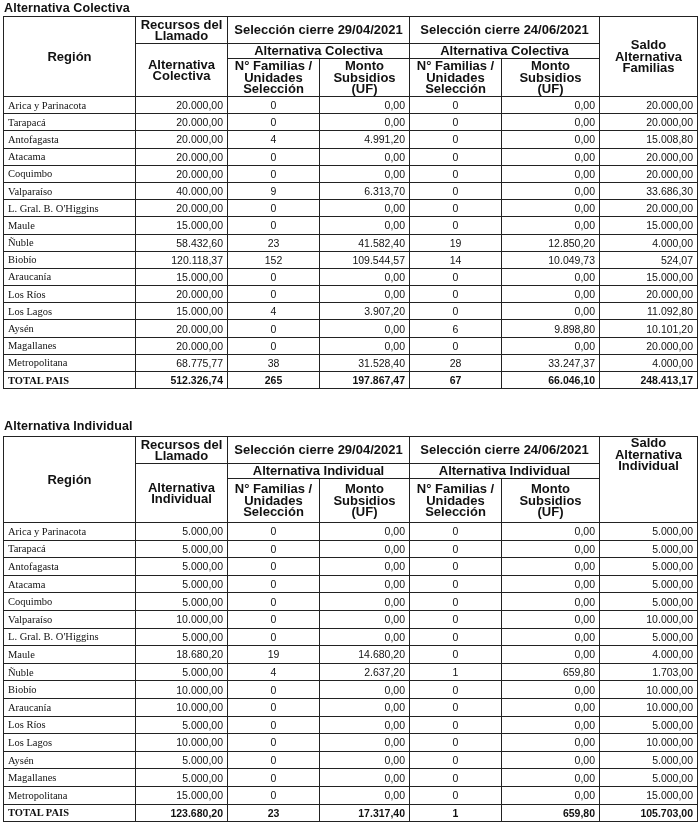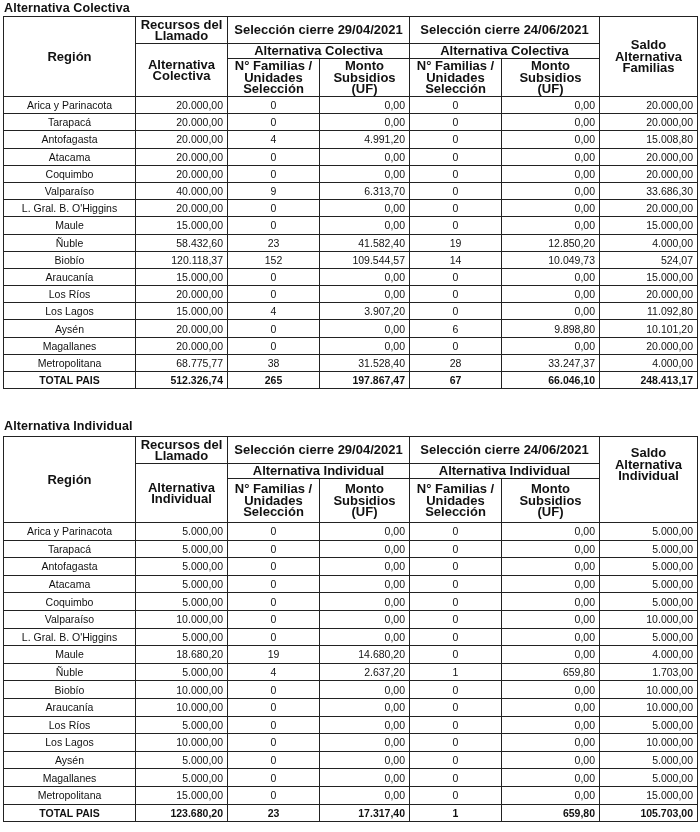--- a/index.html
+++ b/index.html
@@ -1,21 +1,21 @@
 <!DOCTYPE html>
 <html><head>
 <meta charset="utf-8">
 <style>
   html, body { margin:0; padding:0; background:#fff; }
   body { width:700px; height:832px; overflow:hidden; font-family:"Liberation Sans", sans-serif; color:#111; position:relative; }
   .section-title { position:absolute; left:4px; font-weight:bold; font-size:12.5px; letter-spacing:0.1px; }
   table { position:absolute; left:3px; border-collapse:collapse; table-layout:fixed; width:694px; font-size:10.5px; }
   td, th { border:1.2px solid #222; padding:0 4px; overflow:hidden; white-space:nowrap; }
   th { font-weight:bold; text-align:center; white-space:normal; line-height:11.5px; font-size:13px; }
-  td.region { text-align:center; }
+  td.region { text-align:left;font-family:Liberation Serif, serif; }
   td.num { text-align:right; }
   td.cnt { text-align:center; }
   tr.total td { font-weight:bold; }
   .t1 { top:16px; }
   .t2 { top:436px; }
   .t1 tbody tr { height:17.2px; }
   .t2 tbody tr { height:17.6px; }
 </style>
 </head>
 <body>
@@ -218,21 +218,21 @@
       <col style="width:92px">
       <col style="width:98px">
       <col style="width:98px">
     </colgroup>
   <thead>
     <tr style="height:27px">
       <th rowspan="3">Región</th>
       <th>Recursos del Llamado</th>
       <th colspan="2">Selección cierre 29/04/2021</th>
       <th colspan="2">Selección cierre 24/06/2021</th>
-      <th rowspan="3" style="vertical-align:top;padding-top:10px">Saldo Alternativa Individual</th>
+      <th rowspan="3" style="vertical-align:top;padding-top:0">Saldo Alternativa Individual</th>
     </tr>
     <tr style="height:15px">
       <th rowspan="2">Alternativa Individual</th>
       <th colspan="2">Alternativa Individual</th>
       <th colspan="2">Alternativa Individual</th>
     </tr>
     <tr style="height:44px">
       <th>N° Familias / Unidades Selección</th>
       <th>Monto Subsidios (UF)</th>
       <th>N° Familias / Unidades Selección</th>

